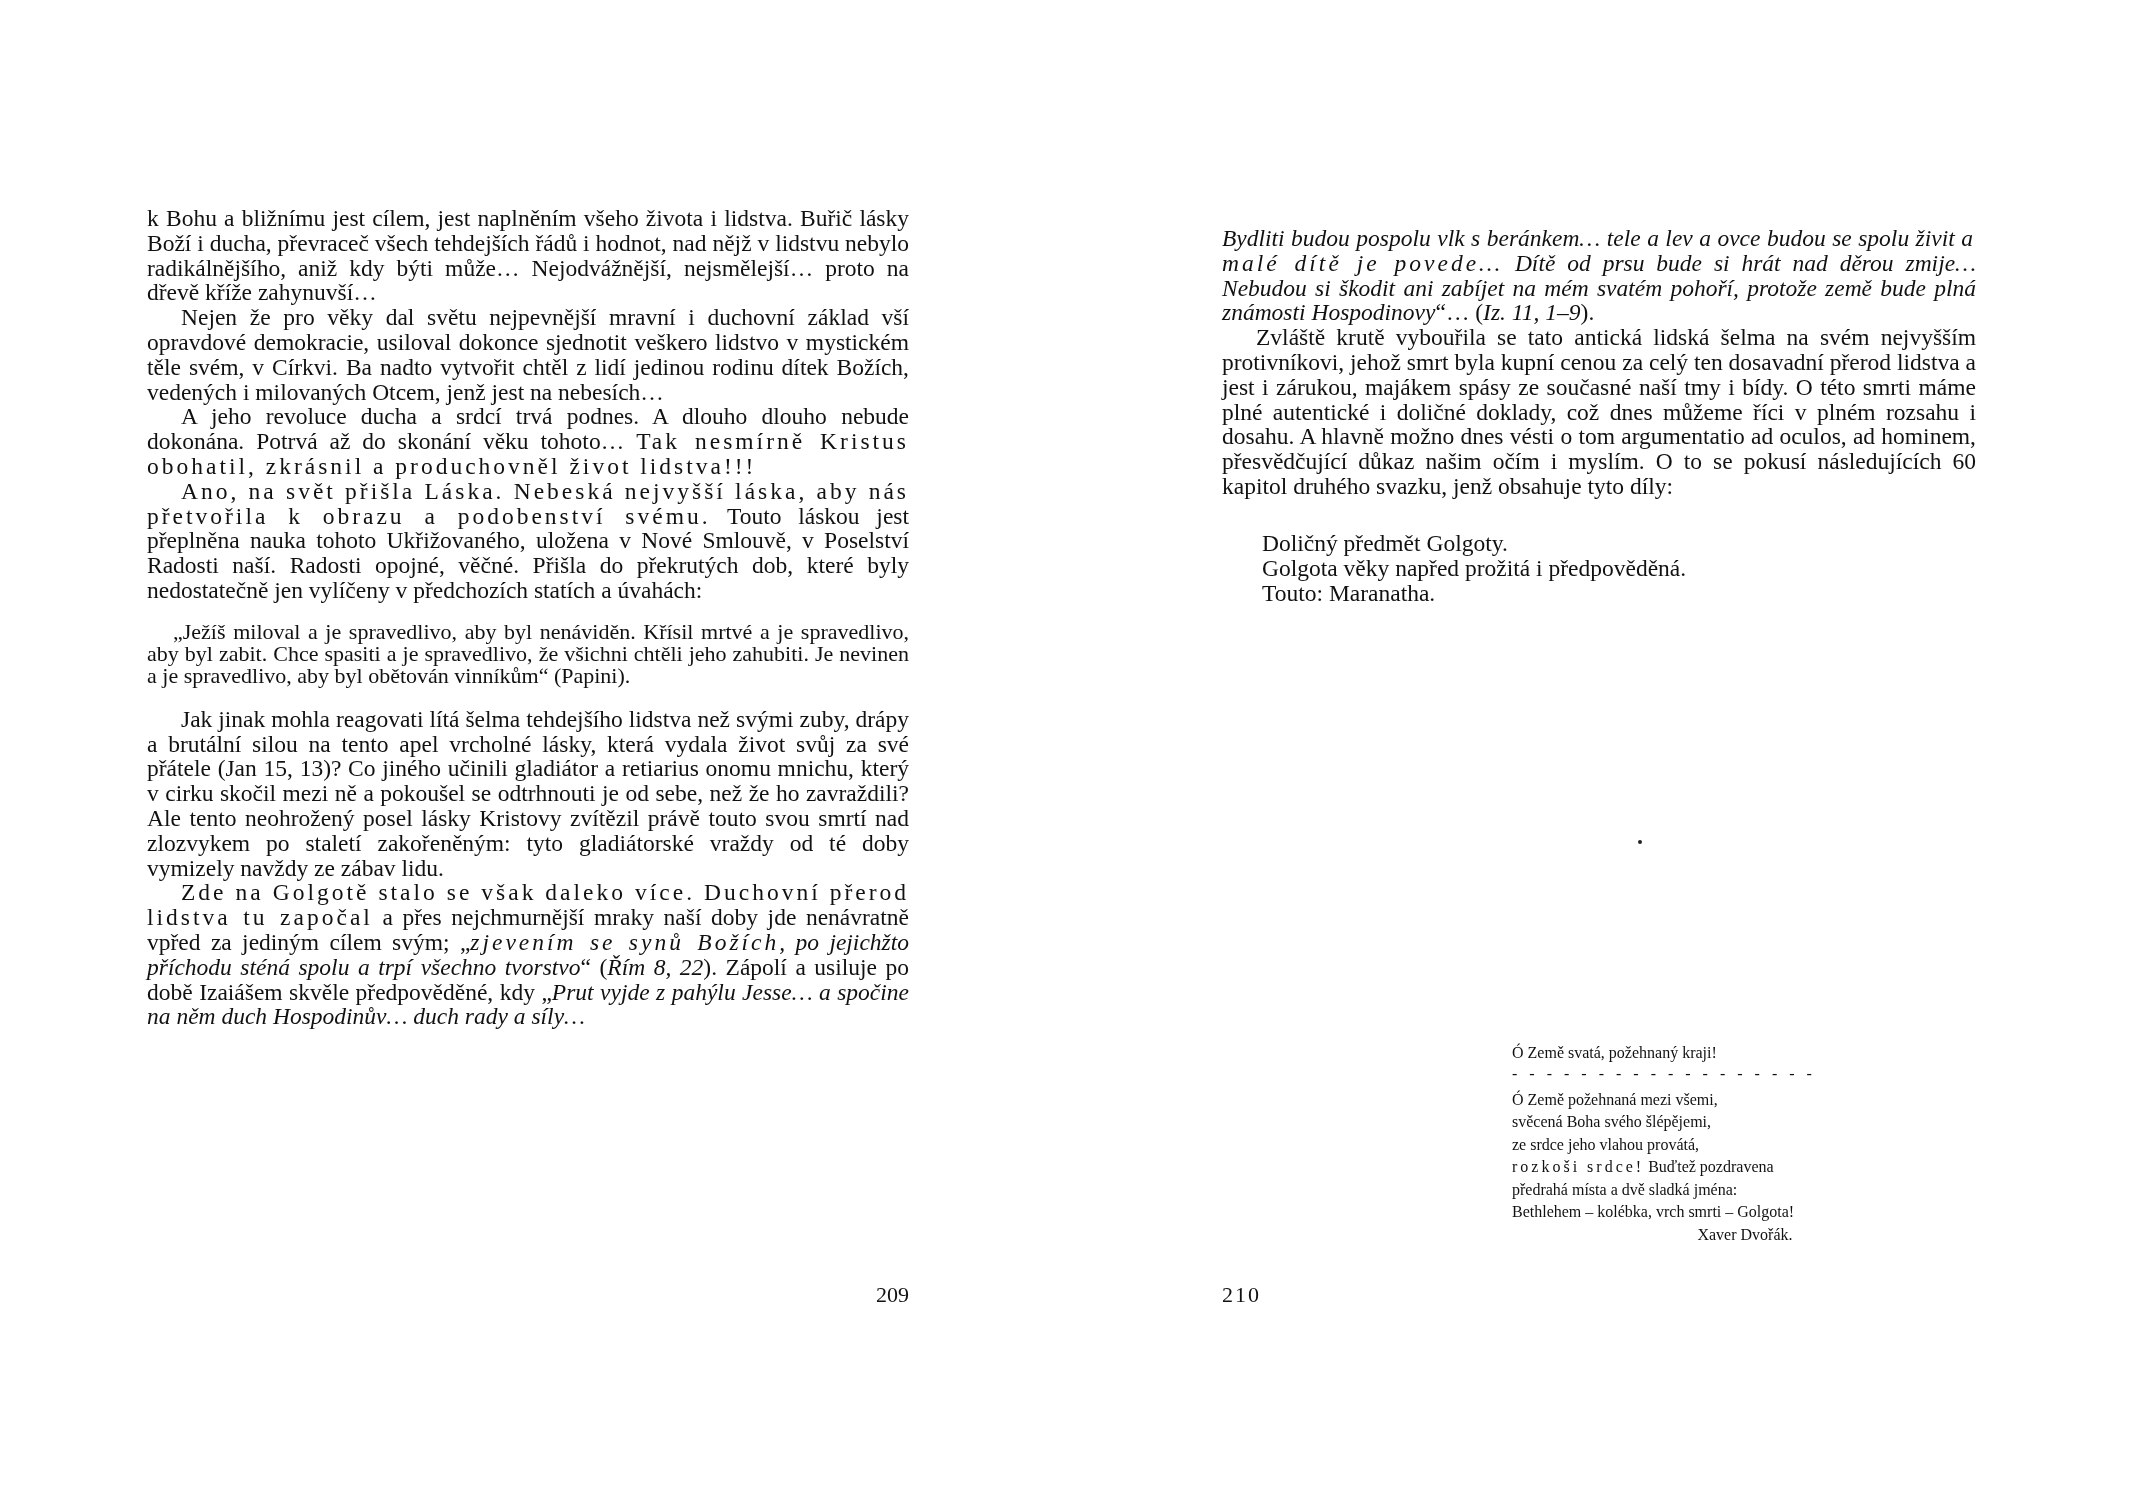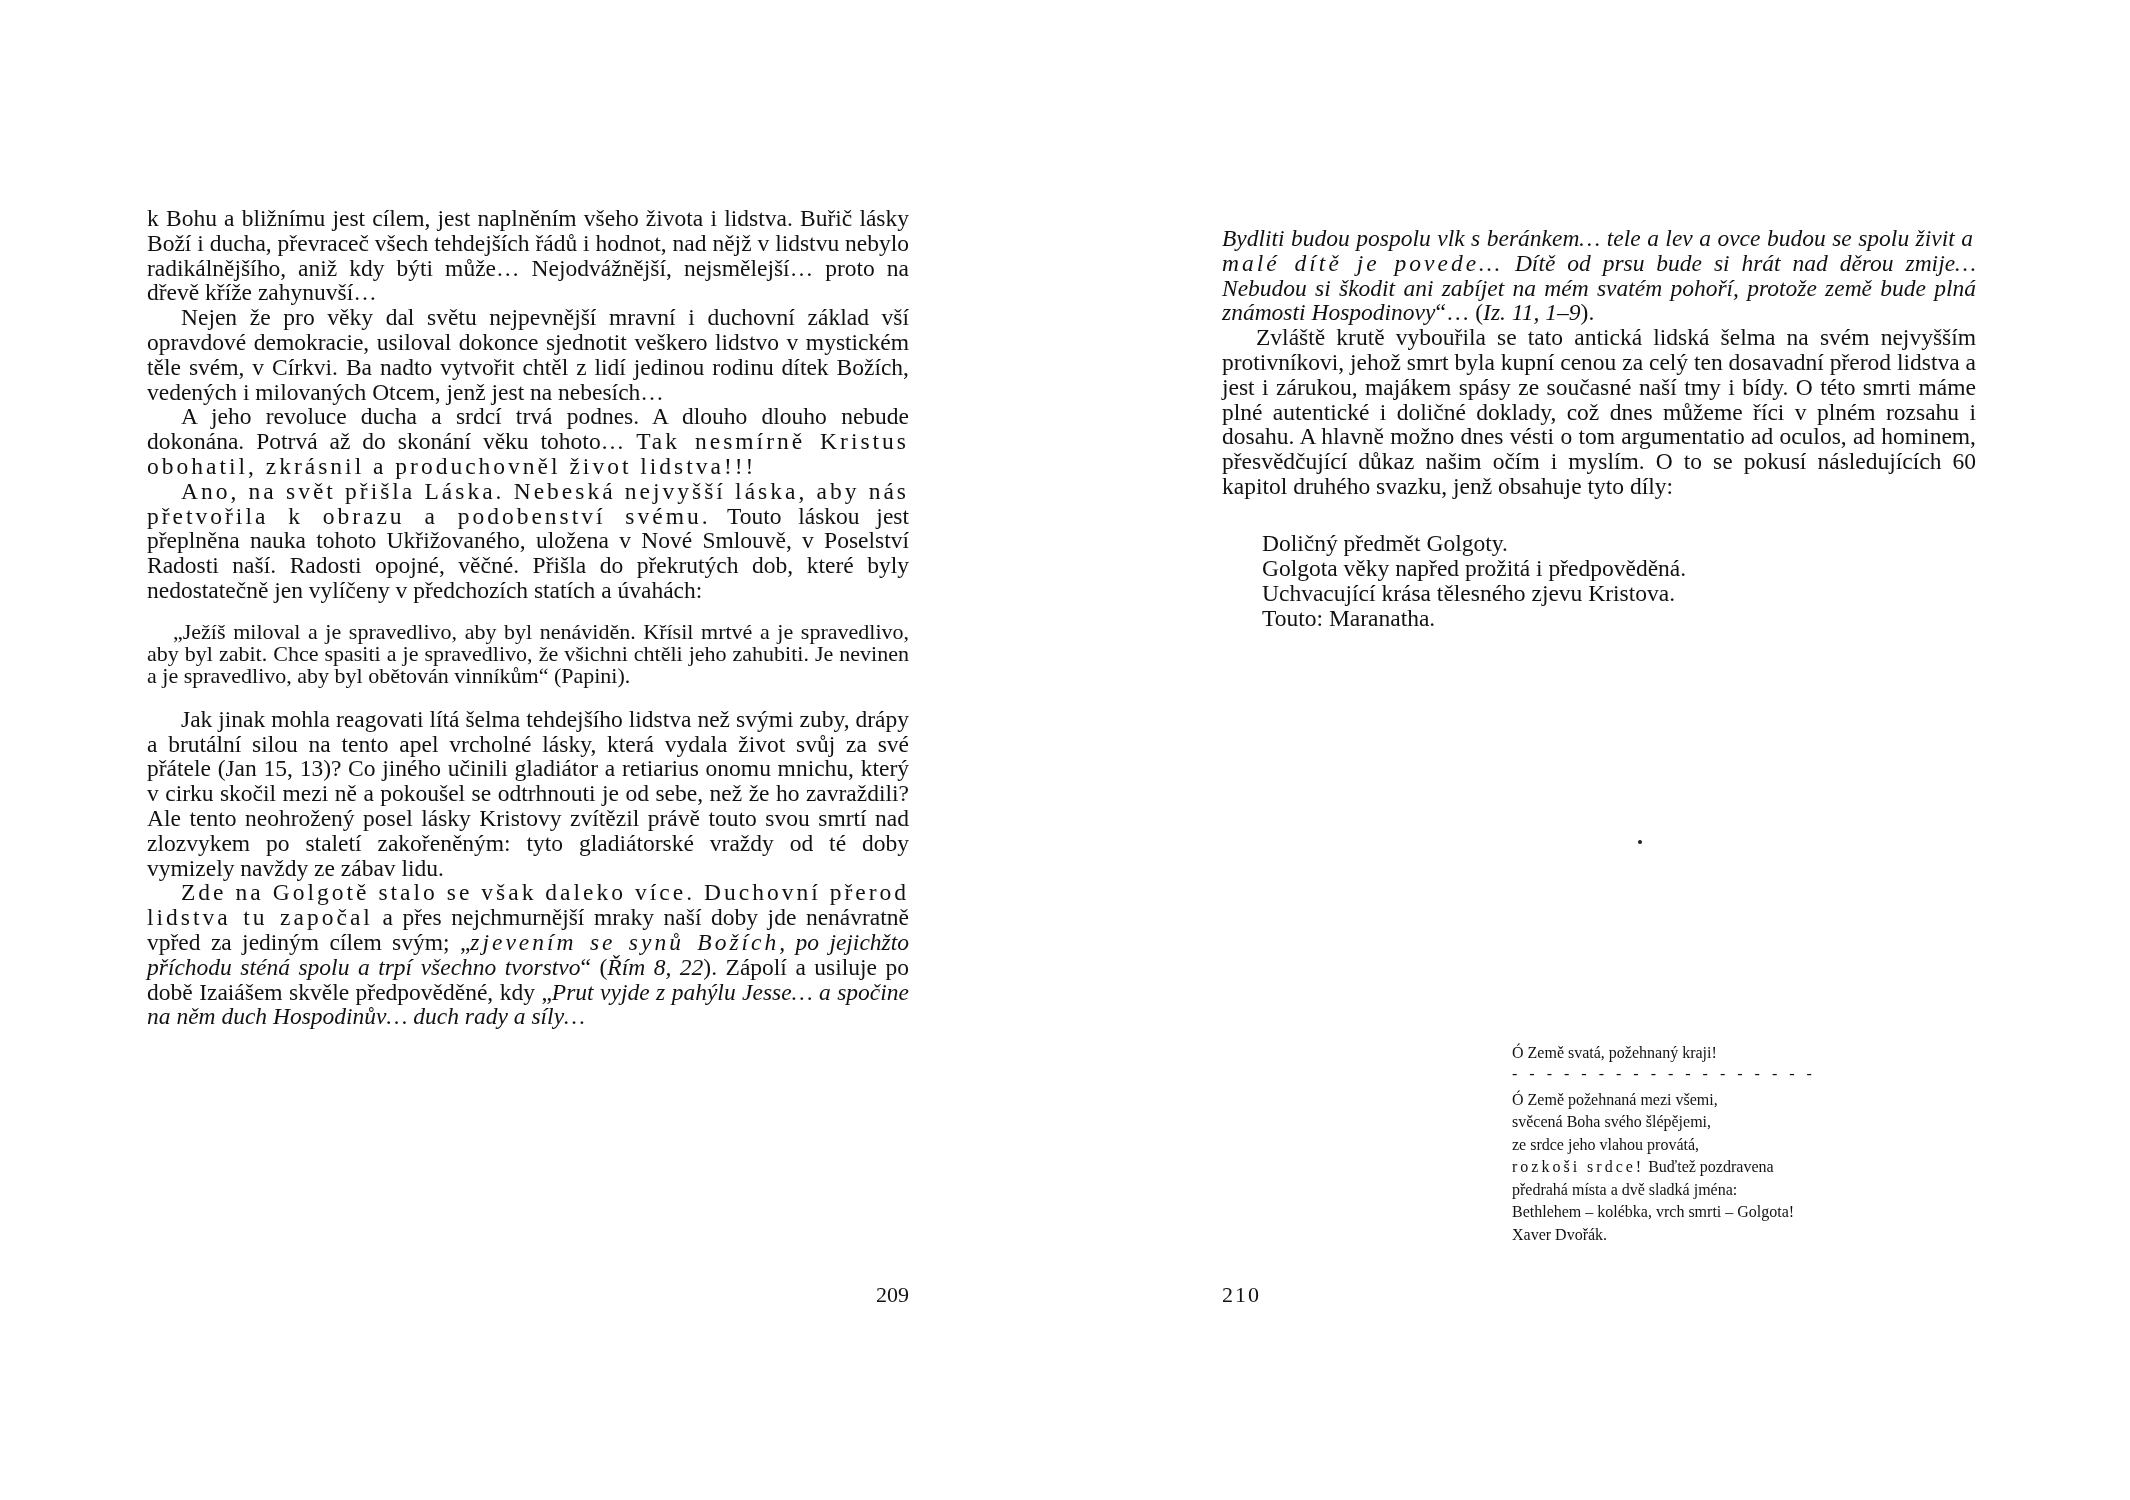--- a/index.html
+++ b/index.html
@@ -11,21 +11,21 @@
   .right-col { left:1222px; top:206px; width:754px;margin-top:20px; }
   p { margin:0; }
   .ind { text-indent:34px; }
   .sp { letter-spacing:3px; }
   .it { font-style:italic; }
   .quote { font-size:22px; line-height:22px; margin:18px 0 20px 0; text-indent:26px; }
   .list { margin:32px 0 0 40px; text-align:left; }
   .list div { line-height:25px; }
   .poem { position:absolute; left:1512px; top:1042px; font-size:16px; line-height:22.5px; text-align:left; width:480px; }
   .poem .dash { letter-spacing:4px; line-height:18px; margin-bottom:6px; }
-  .poem .author { text-align:left; padding-right:14px; }
+  .poem .author { text-align:center; padding-right:14px; }
   .pgnum { position:absolute; top:1282px; font-size:22px; }
   .pg-left { left:876px; }
   .pg-right { left:1222px; letter-spacing:2px; }
   .dot { position:absolute; left:1638px; top:840px; width:4px; height:4px; background:#222; border-radius:50%; }
 </style>
 </head>
 <body>
 
 <div class="page">
   <div class="col left-col">
@@ -40,21 +40,20 @@
   <div class="pgnum pg-left">209</div>
 </div>
 
 <div class="page">
   <div class="col right-col">
     <p><span class="it">Bydliti budou pospolu vlk s beránkem… tele a lev a ovce budou se spolu živit </span><span class="it sp">a malé dítě je povede…</span><span class="it"> Dítě od prsu bude si hrát nad děrou zmije… Nebudou si škodit ani zabíjet na mém svatém pohoří, protože země bude plná známosti Hospodinovy</span><span>“… (</span><span class="it">Iz. 11, 1–9</span><span>).</span></p>
     <p class="ind">Zvláště krutě vybouřila se tato antická lidská šelma na svém nejvyšším protivníkovi, jehož smrt byla kupní cenou za celý ten dosavadní přerod lidstva a jest i zárukou, majákem spásy ze současné naší tmy i bídy. O této smrti máme plné autentické i doličné doklady, což dnes můžeme říci v plném rozsahu i dosahu. A hlavně možno dnes vésti o tom argumentatio ad oculos, ad hominem, přesvědčující důkaz našim očím i myslím. O to se pokusí následujících 60 kapitol druhého svazku, jenž obsahuje tyto díly:</p>
     <div class="list">
       <div>Doličný předmět Golgoty.</div>
       <div>Golgota věky napřed prožitá i předpověděná.</div>
-      <div>Uchvacující krása tělesného zjevu Kristova.</div>
       <div>Touto: Maranatha.</div>
     </div>
   </div>
   <div class="dot"></div>
   <div class="poem">
     <div>Ó Země svatá, požehnaný kraji!</div>
     <div class="dash">- - - - - - - - - - - - - - - - - -</div>
     <div>Ó Země požehnaná mezi všemi,</div>
     <div>svěcená Boha svého šlépějemi,</div>
     <div>ze srdce jeho vlahou provátá,</div>

